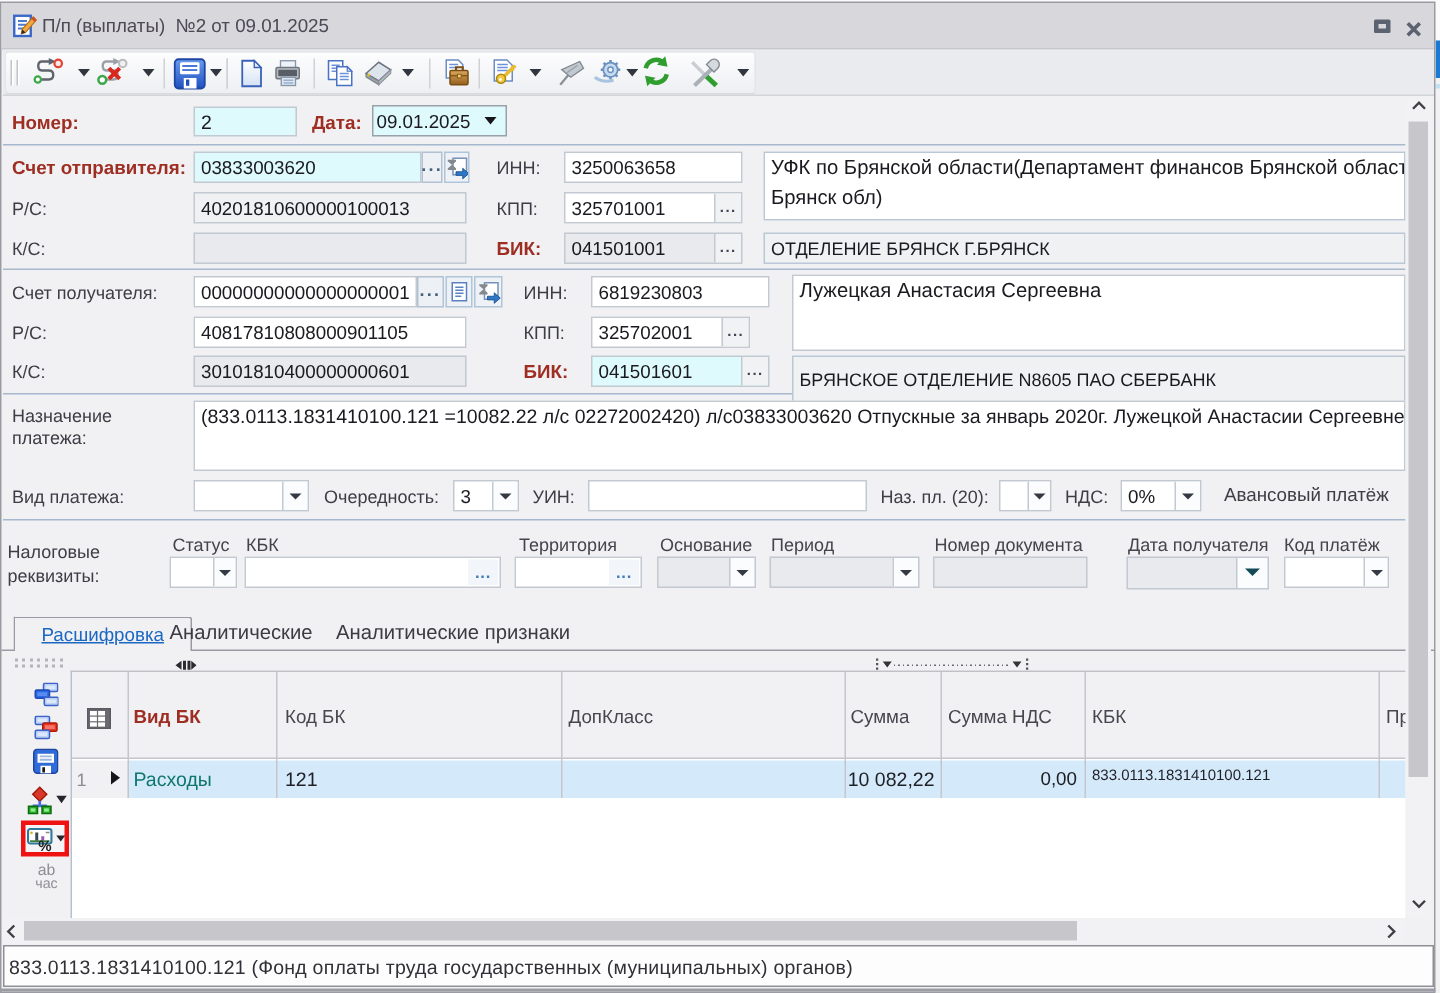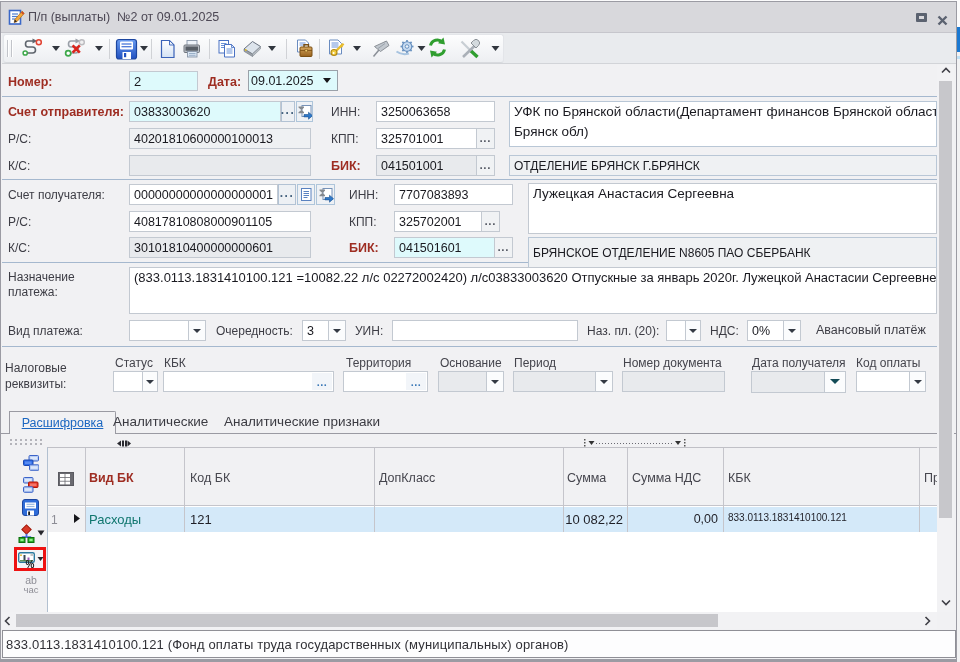--- a/index.html
+++ b/index.html
@@ -227,21 +227,21 @@
     </svg>
 </div>
 <div class="ibtn" style="left:316px;top:184px;width:19px;height:21px">
 <svg width="16" height="16">
       <rect x="5" y="1.5" width="9" height="11" fill="#fff" stroke="#7692b8"></rect>
       <path d="M1.5 2.5 h5.5 v1.2 l-2.6 2.2 2.6 2.2 v1.2 h-5.5 v-1 l2.8 -2.4 -2.8 -2.4 z" fill="#84898f"></path>
       <path d="M7 10.5 h4.5 v-2.3 l4 3.5 -4 3.5 v-2.3 h-4.5 z" fill="#2f78c8" stroke="#1a5090" stroke-width="0.6"></path>
     </svg>
 </div>
 <div class="lb" style="left:349px;top:188px">ИНН:</div>
-<div class="in" style="left:394px;top:184px;width:119px;height:21px">7707083893</div>
+<div class="in" style="left:394px;top:184px;width:119px;height:21px">6819230803</div>
 <div class="in" style="left:528px;top:183px;width:409px;height:51px;align-items:flex-start;padding-top:2px;font-size:13.5px">Лужецкая Анастасия Сергеевна</div>
 
 <div class="lb" style="left:8px;top:215px">Р/С:</div>
 <div class="in" style="left:129px;top:211px;width:182px;height:21px">40817810808000901105</div>
 <div class="lb" style="left:349px;top:215px">КПП:</div>
 <div class="in" style="left:394px;top:211px;width:106px;height:21px">325702001
 <span class="a" style="right:0;top:0;width:18px;height:19px;background:#f0f2f4;border-left:1px solid #c3c9d1;display:flex;align-items:center;justify-content:center;font-size:10px;font-weight:bold;color:#3f4450;letter-spacing:1px">...</span></div>
 
 <div class="lb" style="left:8px;top:241px">К/С:</div>
 <div class="in gy" style="left:129px;top:237px;width:182px;height:21px">30101810400000000601</div>
@@ -278,21 +278,21 @@
 <div class="lb" style="left:816px;top:323px;font-size:12.5px">Авансовый платёж</div>
 
 <div class="lb" style="left:5px;top:360px;line-height:16px">Налоговые<br>реквизиты:</div>
 <div class="sl" style="left:115px;top:356px">Статус</div>
 <div class="sl" style="left:164px;top:356px">КБК</div>
 <div class="sl" style="left:346px;top:356px">Территория</div>
 <div class="sl" style="left:440px;top:356px">Основание</div>
 <div class="sl" style="left:514px;top:356px">Период</div>
 <div class="sl" style="left:623px;top:356px">Номер документа</div>
 <div class="sl" style="left:752px;top:356px">Дата получателя</div>
-<div class="sl" style="left:856px;top:356px">Код оплаты</div>
+<div class="sl" style="left:856px;top:356px">Код платёж</div>
 
 <div class="in" style="left:113px;top:371px;width:45px;height:21px">
     <span class="arw" style="width:15px">
       <span class="tri"></span>
     </span>
   </div>
 <div class="in" style="left:163px;top:371px;width:171px;height:21px">
     <span class="a" style="right:1px;top:1px;width:20px;height:17px;background:#f2f5f9;display:flex;align-items:center;justify-content:center;font-size:11px;font-weight:bold;color:#3c7ab8;letter-spacing:0.5px">...</span>
   </div>
 <div class="in" style="left:343px;top:371px;width:85px;height:21px">
@@ -314,21 +314,21 @@
       <span class="tri" style="border-top-color:#124a56;border-width:5px;border-top-width:5.5px"></span>
     </span>
   </div>
 <div class="in" style="left:856px;top:371px;width:70px;height:21px">
     <span class="arw" style="width:16px">
       <span class="tri"></span>
     </span>
   </div>
 
 <div class="a" style="left:1px;top:433px;width:955px;height:1px;background:#9a9aa2"></div>
-<div class="a" style="left:9px;top:411px;width:107px;height:23px;background:#f1f1f3;border:1px solid #9a9aa2;border-bottom:none;border-radius:0 2px 0 0;display:flex;align-items:center;justify-content:center">
+<div class="a" style="left:9px;top:411px;width:119px;height:23px;background:#f1f1f3;border:1px solid #9a9aa2;border-bottom:none;border-radius:0 2px 0 0;display:flex;align-items:center;justify-content:center">
     <span style="font-size:12.5px;color:#1b67c1;text-decoration:underline">Расшифровка</span>
   </div>
 <div class="lb" style="left:113px;top:414px;color:#3b3b42;font-size:13.5px">Аналитические</div>
 <div class="lb" style="left:224px;top:414px;color:#3b3b42;font-size:13.5px">Аналитические признаки</div>
 
 <div class="a" style="left:10px;top:439px;width:34px;height:2px;background:repeating-linear-gradient(90deg,#b4b4ba 0 2px,transparent 2px 5px)"></div>
 <div class="a" style="left:10px;top:443px;width:34px;height:2px;background:repeating-linear-gradient(90deg,#b4b4ba 0 2px,transparent 2px 5px)"></div>
 <svg class="a" style="left:114px;top:439px" width="20" height="9">
 <path d="M3 4.5 L7 1.5 V7.5 Z" fill="#2a2a30"></path>
 <rect x="8" y="1.5" width="2" height="6" fill="#2a2a30"></rect>

